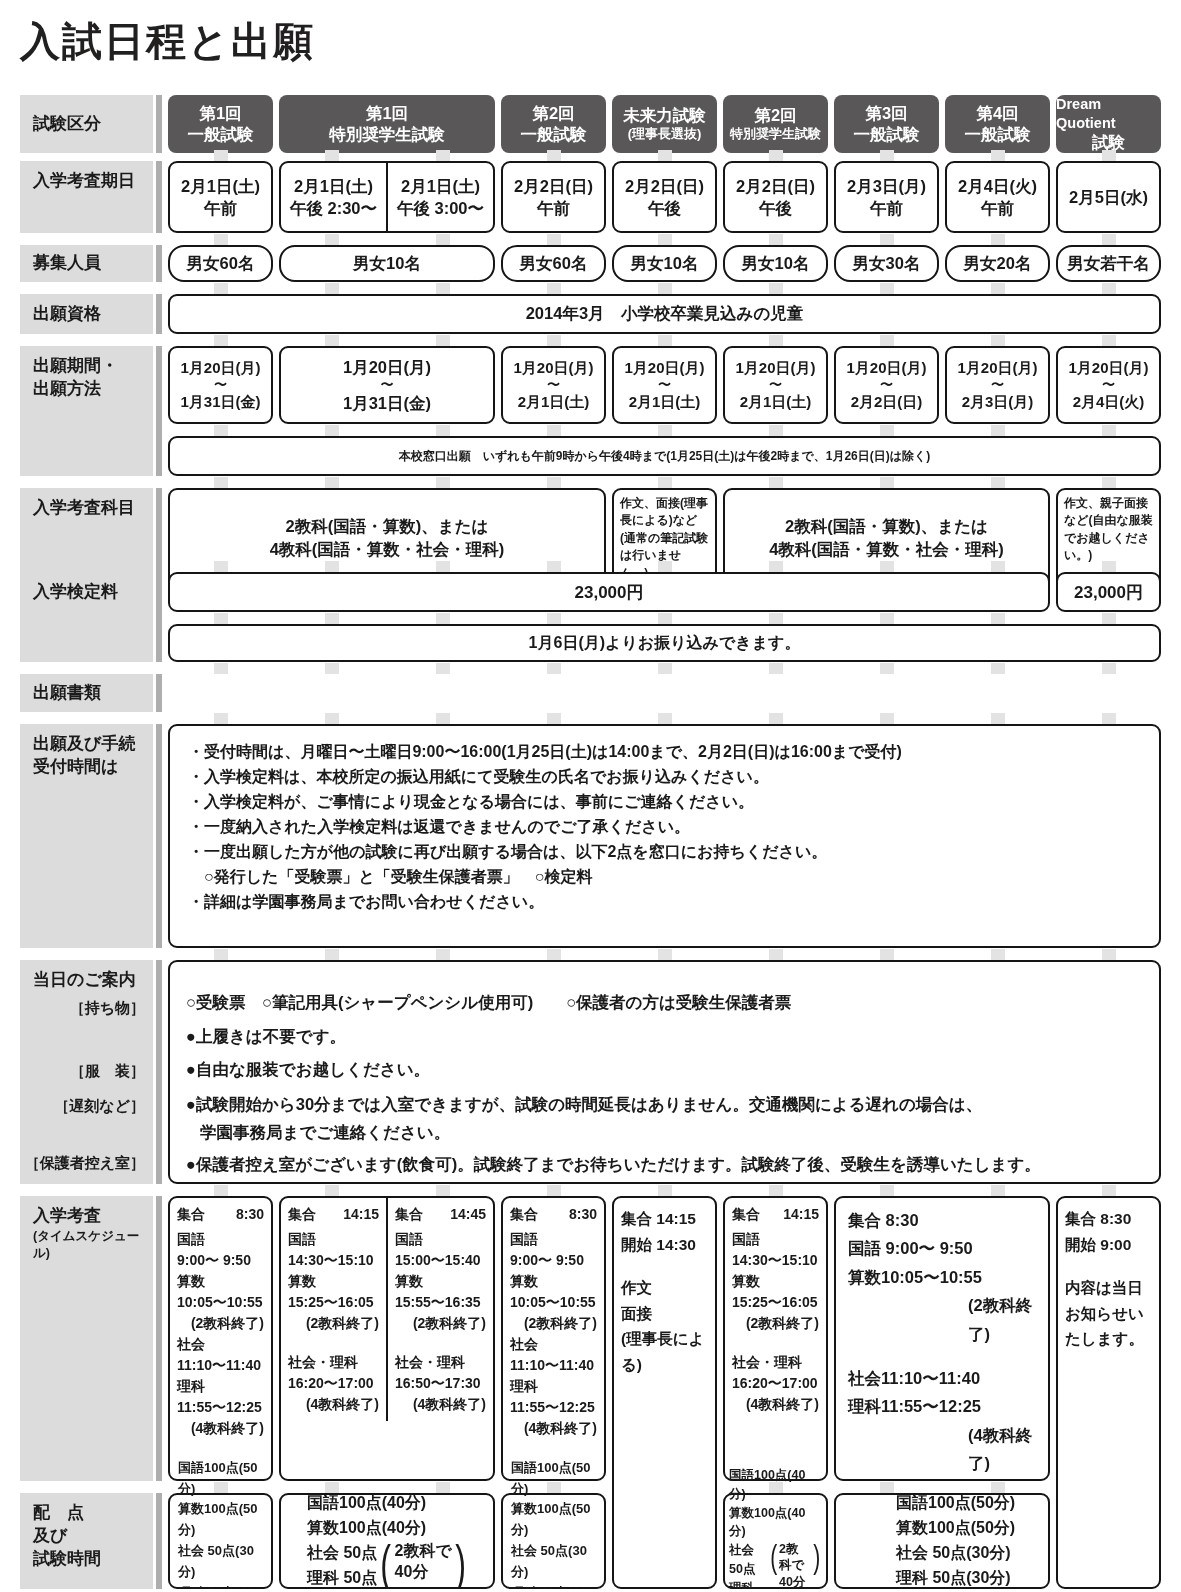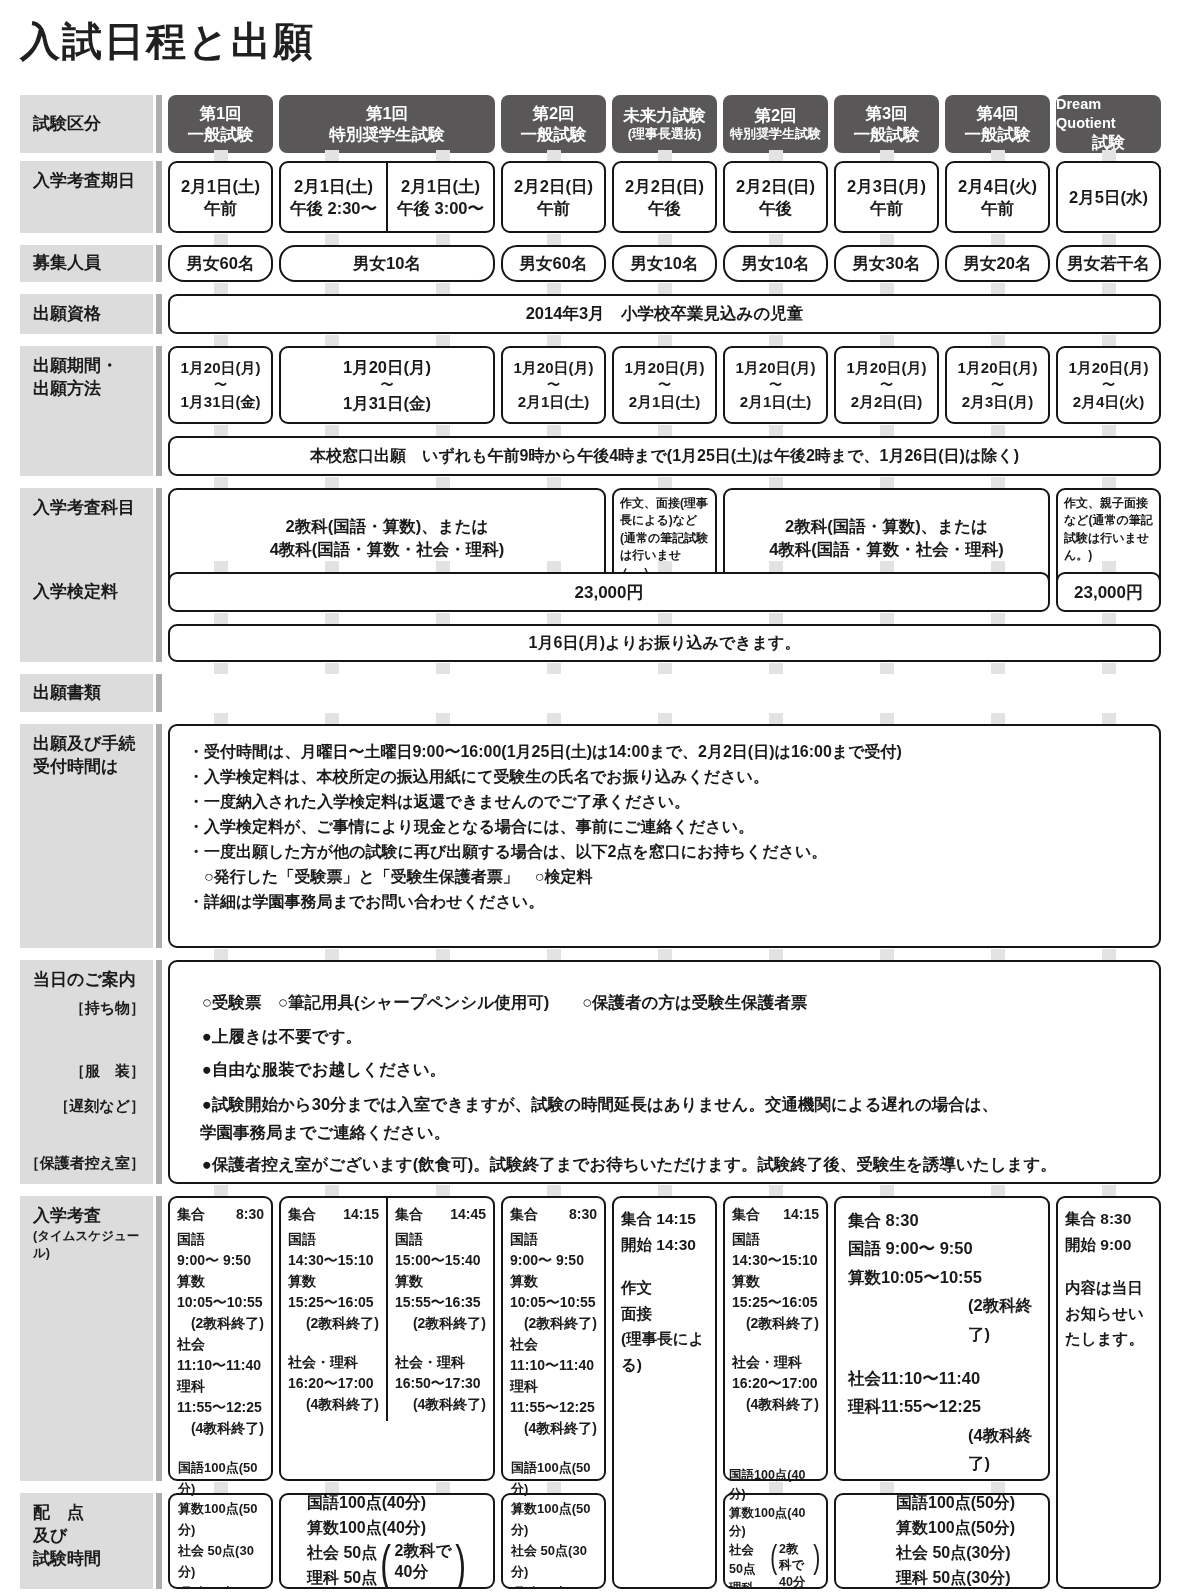--- a/index.html
+++ b/index.html
@@ -39,21 +39,21 @@
   .feebx{font-size:17px;}
   .docbx{font-size:16px;}
 
   
   .notesbx{align-items:flex-start;justify-content:flex-start;text-align:left;padding:13px 10px 0 18px;font-size:16px;font-weight:600;line-height:25px;}
 
   
   .day-lbl .lbl-in{position:relative;justify-content:flex-start;padding-top:9px;}
   .day-sub{position:absolute;right:8px;font-size:15px;font-weight:700;}
   .daybx{position:relative;text-align:left;font-size:16.5px;font-weight:600;}
-  .dayline{position:absolute;left:32px;white-space:nowrap;}
+  .dayline{position:absolute;left:16px;white-space:nowrap;}
 
   
   .bottom{display:grid;grid-template-columns:142px repeat(9,1fr);column-gap:6px;grid-template-rows:285px 12px 96px;}
   .schbx{align-items:flex-start;justify-content:flex-start;text-align:left;font-size:14px;line-height:1.5;padding:6px 7px;}
   .sch-gather{display:flex;justify-content:space-between;width:100%;margin-bottom:4px;}
   .sch-lines{width:100%;}
   .sch-lines .fin{text-align:right;}
   .sch-lines .mt{margin-top:18px;}
   .schbx.split{padding:0;}
   .schhalf{flex:1;display:flex;flex-direction:column;align-items:flex-start;padding:6px 7px;box-sizing:border-box;}
@@ -303,21 +303,21 @@
       </div>
     <span class="conn" style="grid-column:2;grid-row:2"></span>
     <span class="conn" style="grid-column:3;grid-row:2"></span>
     <span class="conn" style="grid-column:4;grid-row:2"></span>
     <span class="conn" style="grid-column:5;grid-row:2"></span>
     <span class="conn" style="grid-column:6;grid-row:2"></span>
     <span class="conn" style="grid-column:7;grid-row:2"></span>
     <span class="conn" style="grid-column:8;grid-row:2"></span>
     <span class="conn" style="grid-column:9;grid-row:2"></span>
     <span class="conn" style="grid-column:10;grid-row:2"></span>
-    <div class="bx wide" style="grid-column:2/span 9;grid-row:3;font-size:16px">
+    <div class="bx wide" style="grid-column:2/span 9;grid-row:3;font-size:12px">
         <span>本校窓口出願　いずれも午前9時から午後4時まで(1月25日(土)は午後2時まで、1月26日(日)は除く)</span>
       </div>
   </div>
 
   <div class="crow">
       <span class="conn" style="grid-column: 2;"></span>
       <span class="conn" style="grid-column: 3;"></span>
       <span class="conn" style="grid-column: 4;"></span>
       <span class="conn" style="grid-column: 5;"></span>
       <span class="conn" style="grid-column: 6;"></span>
@@ -338,21 +338,21 @@
         <span>4教科(国語・算数・社会・理科)</span>
       </div>
     <div class="bx subj-sm" style="grid-column:6">
         <span>作文、面接(理事長による)など(通常の筆記試験は行いません。)</span>
       </div>
     <div class="bx subjbx" style="grid-column:7/span 3">
         <span>2教科(国語・算数)、または</span>
         <span>4教科(国語・算数・社会・理科)</span>
       </div>
     <div class="bx subj-sm" style="grid-column:10">
-        <span>作文、親子面接など(通常の筆記試験は行いません。)</span>
+        <span>作文、親子面接など(自由な服装でお越しください。)</span>
       </div>
   </div>
 
   <div class="crow">
       <span class="conn" style="grid-column: 2;"></span>
       <span class="conn" style="grid-column: 3;"></span>
       <span class="conn" style="grid-column: 4;"></span>
       <span class="conn" style="grid-column: 5;"></span>
       <span class="conn" style="grid-column: 6;"></span>
       <span class="conn" style="grid-column: 7;"></span>
@@ -422,22 +422,22 @@
   <div class="trow" style="height:224px">
     <div class="lbl lbl-top">
         <div class="lbl-in">
           <span>出願及び手続</span>
           <span>受付時間は</span>
         </div>
       </div>
     <div class="bx notesbx" style="grid-column:2/span 9">
       <div>・受付時間は、月曜日〜土曜日9:00〜16:00(1月25日(土)は14:00まで、2月2日(日)は16:00まで受付)</div>
       <div>・入学検定料は、本校所定の振込用紙にて受験生の氏名でお振り込みください。</div>
+      <div>・入学検定料が、ご事情により現金となる場合には、事前にご連絡ください。</div>
       <div>・一度納入された入学検定料は返還できませんのでご了承ください。</div>
-      <div>・入学検定料が、ご事情により現金となる場合には、事前にご連絡ください。</div>
       <div>・一度出願した方が他の試験に再び出願する場合は、以下2点を窓口にお持ちください。</div>
       <div>　○発行した「受験票」と「受験生保護者票」　○検定料</div>
       <div>・詳細は学園事務局までお問い合わせください。</div>
     </div>
   </div>
 
   <div class="crow">
       <span class="conn" style="grid-column: 2;"></span>
       <span class="conn" style="grid-column: 3;"></span>
       <span class="conn" style="grid-column: 4;"></span>

